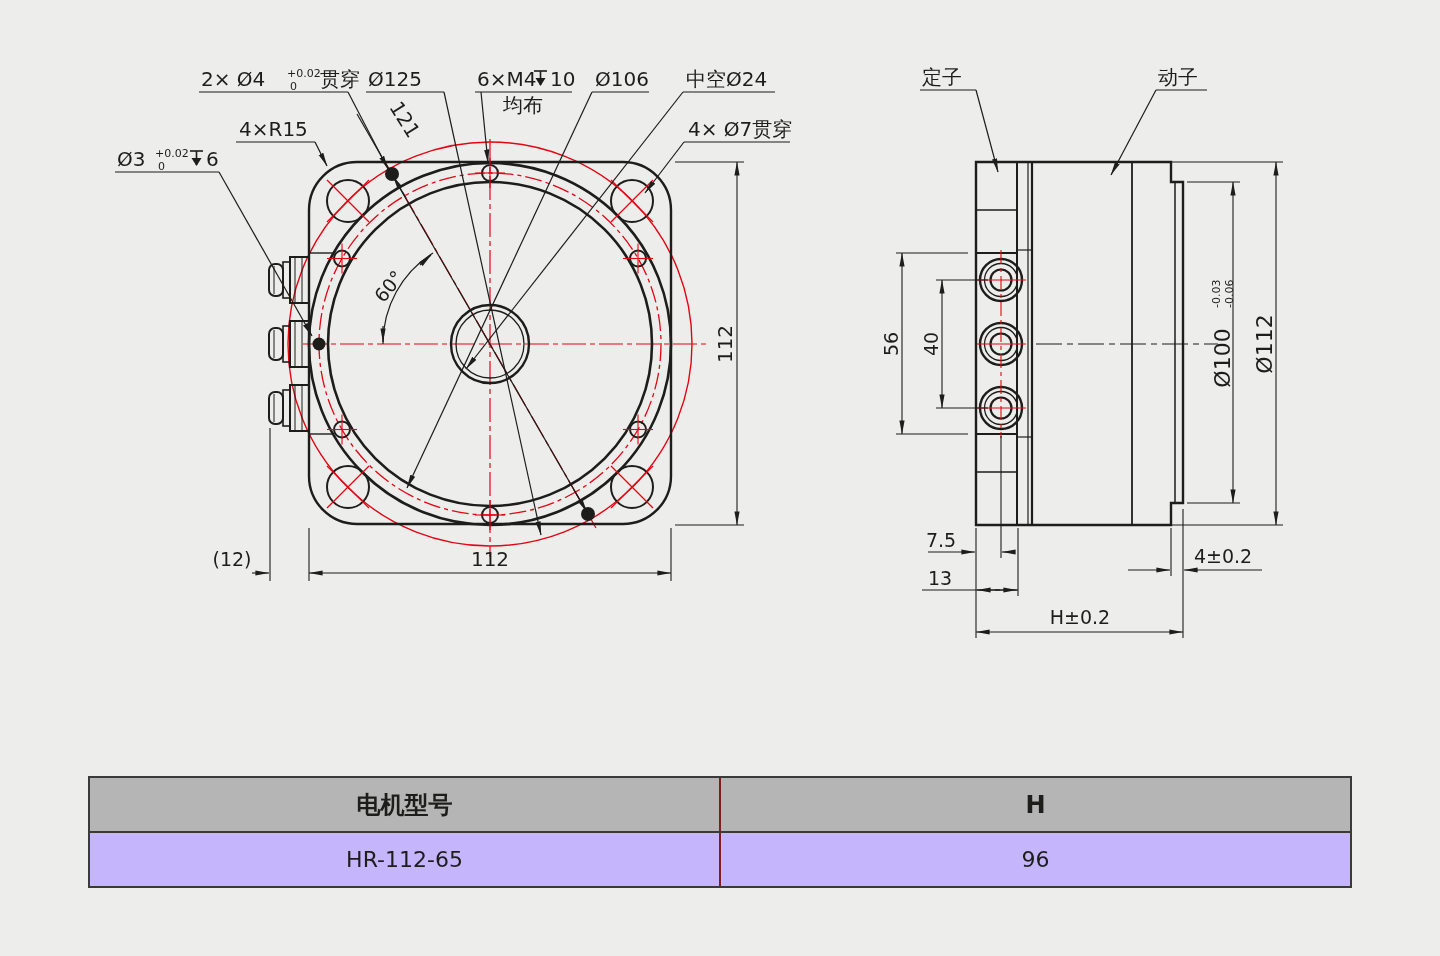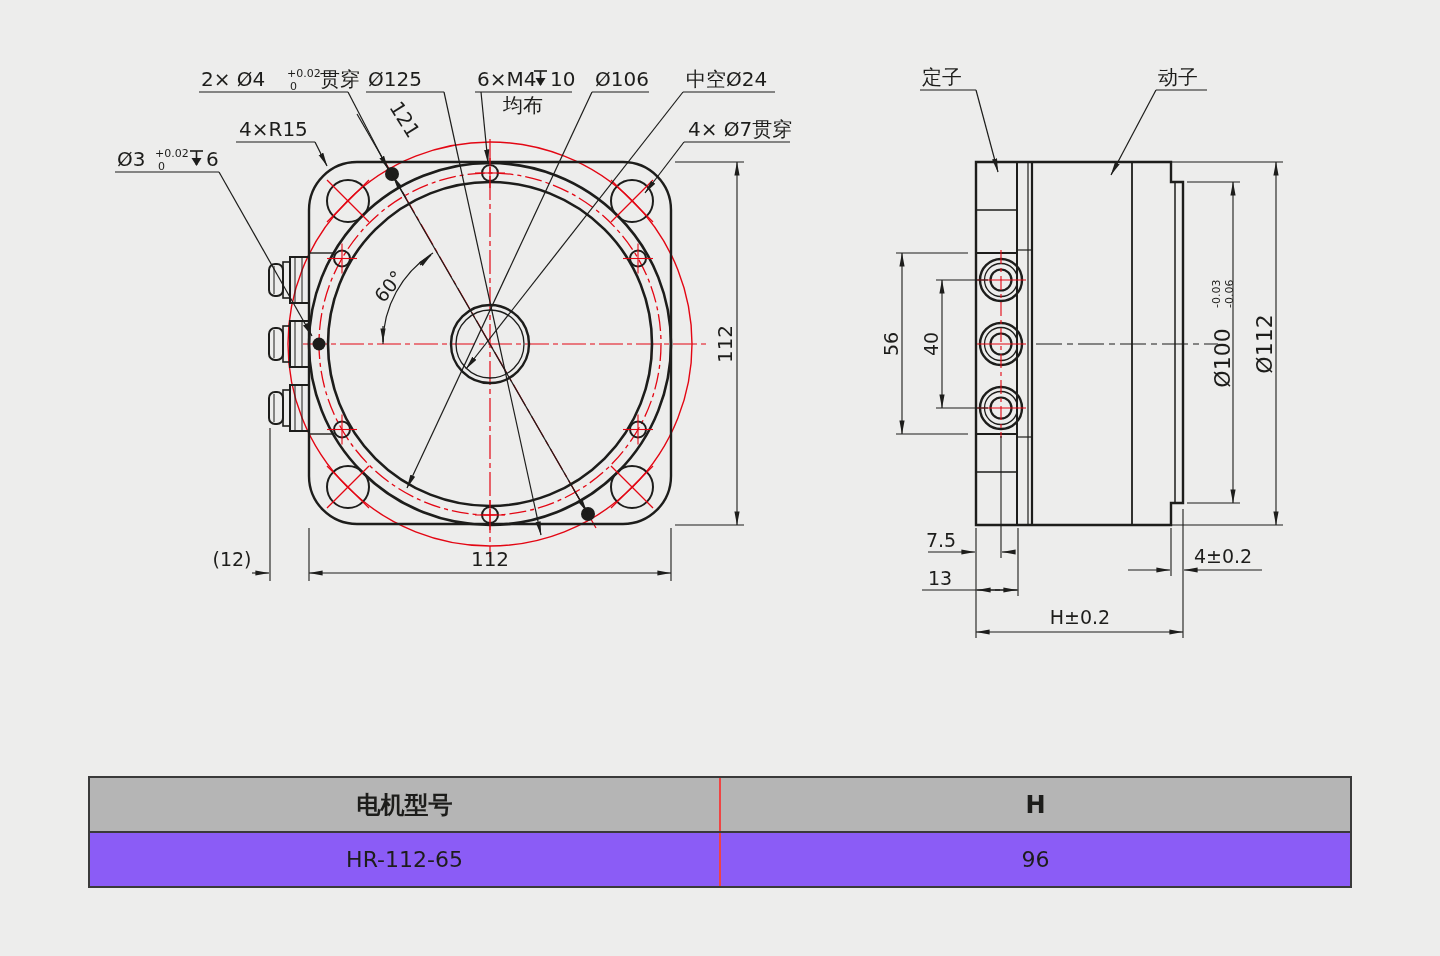--- a/index.html
+++ b/index.html
@@ -14,26 +14,26 @@
   .t22{font-size:22px;}
   .t11{font-size:11px;}
   .mid{text-anchor:middle;}
   #spec-table{
     position:absolute;left:88px;top:776px;width:1264px;height:112px;
     border:2px solid #3a3a3a;box-sizing:border-box;display:flex;flex-direction:column;
   }
   #spec-table .row{display:flex;flex:1;}
   #spec-table .cell{
     flex:1;display:flex;align-items:center;justify-content:center;
-    border-right:2px solid #ef4444;font-size:22px;color:#1d1d1b;
+    border-right:2px solid #7f1d1d;font-size:22px;color:#1d1d1b;
   }
   #spec-table .cell:last-child{border-right:none;}
   #spec-table .head{background:#b5b5b5;border-bottom:2px solid #3a3a3a;}
   #spec-table .head .cell{font-weight:bold;font-size:24px;}
-  #spec-table .data{background:#8b5cf6;}
+  #spec-table .data{background:#c4b5fd;}
 </style>
 </head>
 <body>
 
 
 
 <svg width="1440" height="956" viewBox="0 0 1440 956">
   <defs>
     <marker id="arr" viewBox="0 0 14 6" refX="13.6" refY="3" markerWidth="14" markerHeight="6" orient="auto-start-reverse" markerUnits="userSpaceOnUse">
       <path d="M14,3 L0,0.4 L0,5.6 Z" fill="#1d1d1b"></path>

